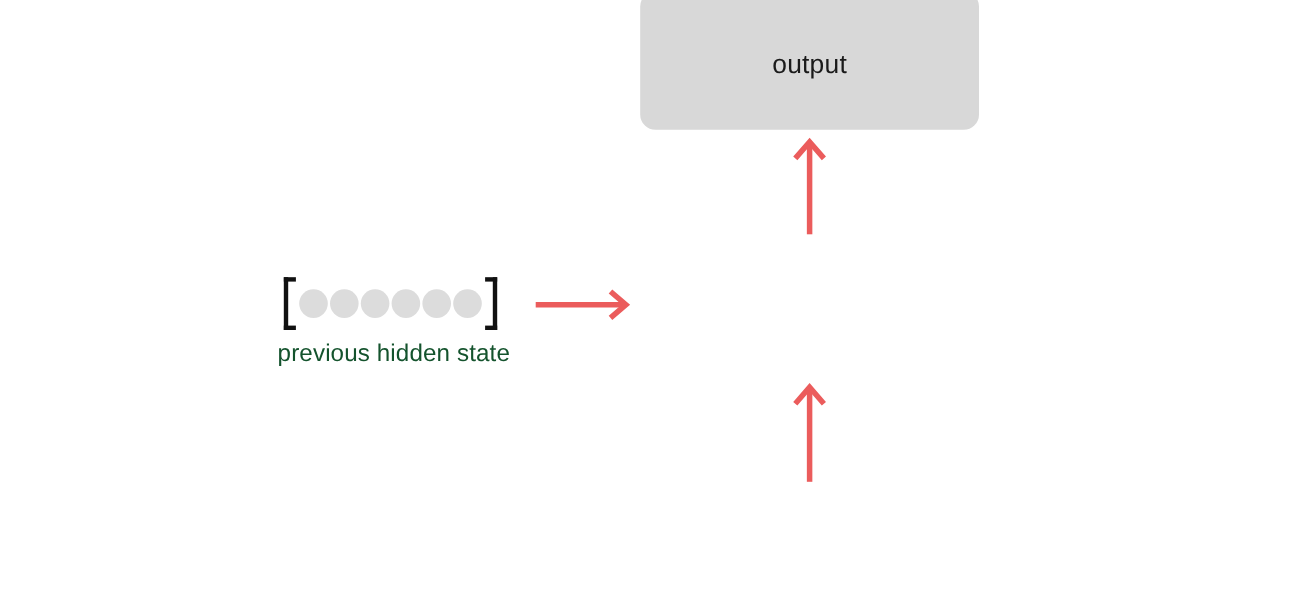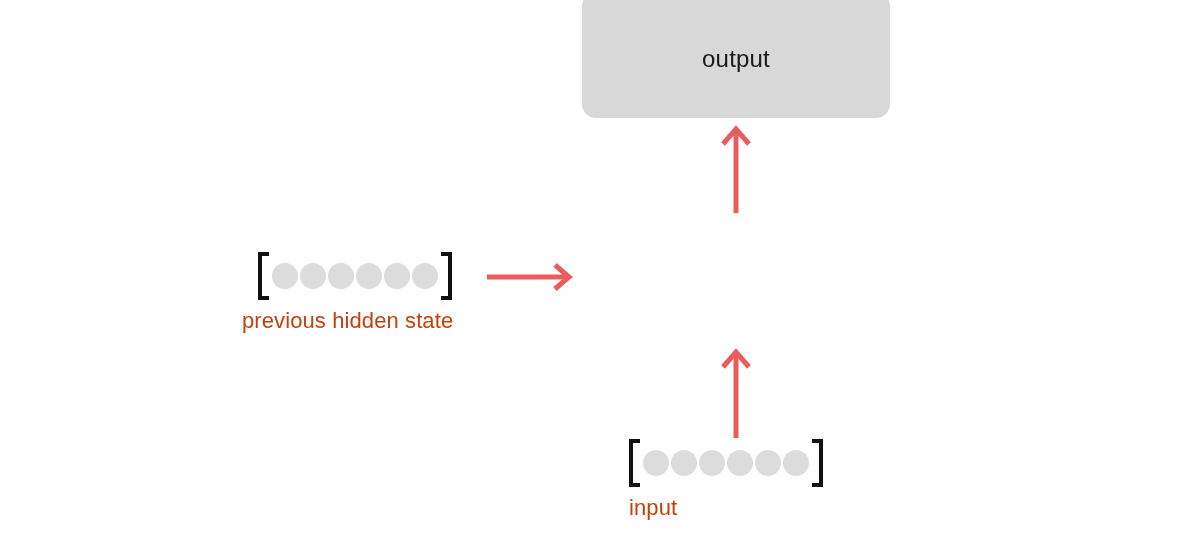--- a/index.html
+++ b/index.html
@@ -92,23 +92,23 @@
   .cell {
     width: 26px;
     height: 26px;
     border-radius: 50%;
     background: #dcdcdc;
     flex: 0 0 auto;
   }
 
   .vector-caption {
     margin-top: 8px;
-    text-align: left;
+    text-align: center;
     font-size: 22px;
-    color: #c2410c;
+    color: #14532d;
     white-space: nowrap;
     letter-spacing: 0.1px;
   }
 
   #vec-prev-hidden { left: 258px; top: 252px; }
   #vec-prev-hidden .vector-caption { width: 232px; margin-left: -16px; }
   #vec-input { left: 629px; top: 439px; }
   #vec-input .vector-caption { width: 212px; }
 
   
@@ -140,35 +140,20 @@
         <span class="cell"></span>
         <span class="cell"></span>
         <span class="cell"></span>
         <span class="cell"></span>
       </span>
       <span class="bracket bracket-right"></span>
     </div>
     <div class="vector-caption">previous hidden state</div>
   </div>
 
-  <div class="vector-group" id="vec-input">
-    <div class="vector-row">
-      <span class="bracket bracket-left"></span>
-      <span class="cells">
-        <span class="cell"></span>
-        <span class="cell"></span>
-        <span class="cell"></span>
-        <span class="cell"></span>
-        <span class="cell"></span>
-        <span class="cell"></span>
-      </span>
-      <span class="bracket bracket-right"></span>
-    </div>
-    <div class="vector-caption">input</div>
-  </div>
 
   <div class="arrow" id="arrow-prev-to-hidden">
     <svg width="90" height="30" viewBox="0 0 90 30">
       <line x1="2" y1="15" x2="82" y2="15" stroke="#eb5c5c" stroke-width="5" stroke-linecap="butt"></line>
       <polyline points="70,3 84,15 70,27" fill="none" stroke="#eb5c5c" stroke-width="5" stroke-linecap="butt" stroke-linejoin="miter"></polyline>
     </svg>
   </div>
 
   <div class="arrow" id="arrow-hidden-to-output">
     <svg width="52" height="90" viewBox="0 0 52 90">

